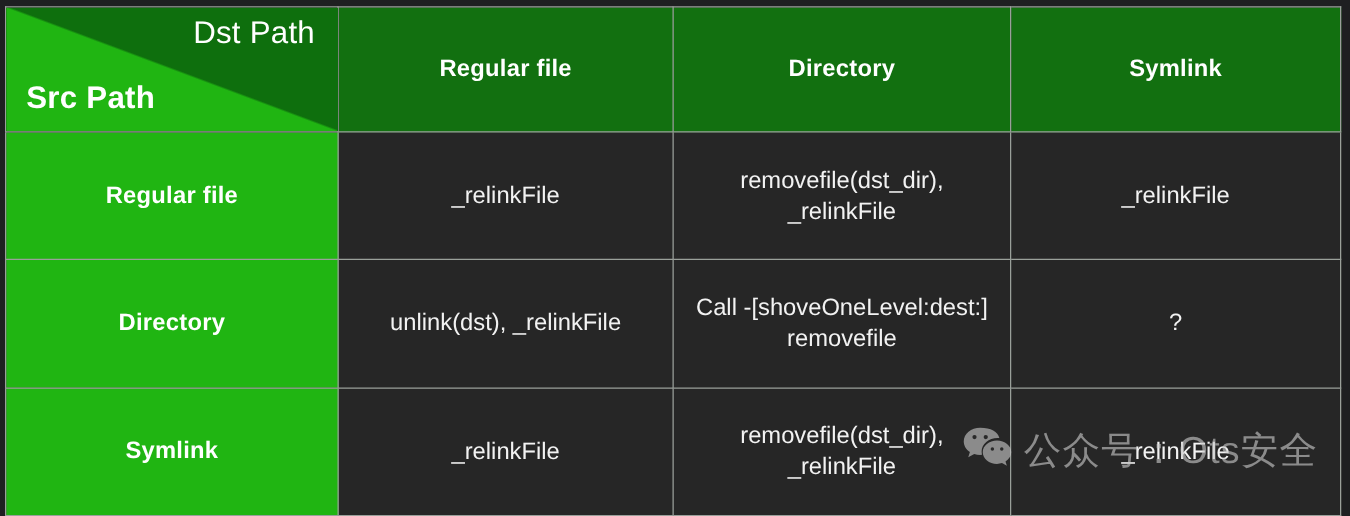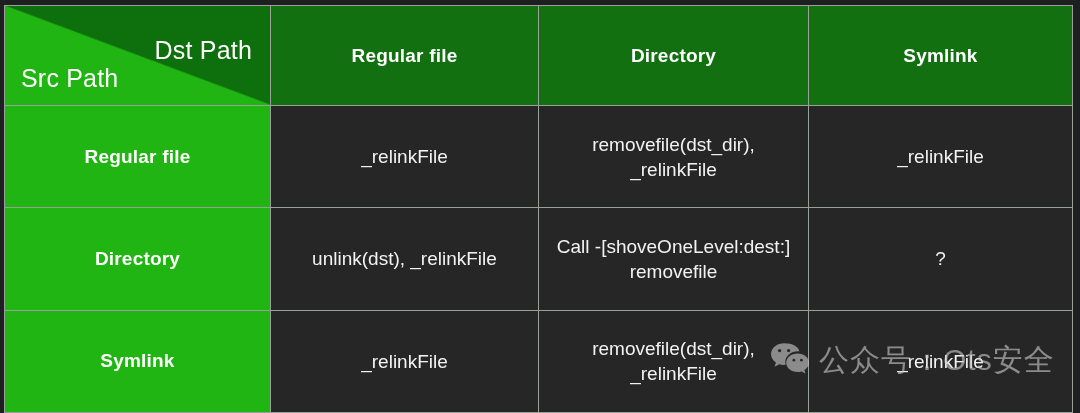--- a/index.html
+++ b/index.html
@@ -59,35 +59,35 @@
     border-color: #8fae8f;
     overflow: hidden;
   }
   .corner-diag {
     position: absolute;
     inset: 0;
     background: linear-gradient(to bottom left, #0e6f0d 0%, #0e6f0d 49.3%, #20b512 50.2%, #20b512 100%);
   }
   .corner-dst {
     position: absolute;
-    top: 30px;
+    top: 6px;
     right: 18px;
     color: #ffffff;
     font-size: 25px;
     font-weight: 400;
     letter-spacing: 0.2px;
     white-space: nowrap;
   }
   .corner-src {
     position: absolute;
     bottom: 12px;
     left: 16px;
     color: #ffffff;
     font-size: 25px;
-    font-weight: 400;
+    font-weight: 700;
     letter-spacing: 0.2px;
     white-space: nowrap;
   }
 
   
   .colhead {
     background: #127010;
     color: #ffffff;
     font-size: 19px;
     font-weight: bold;

